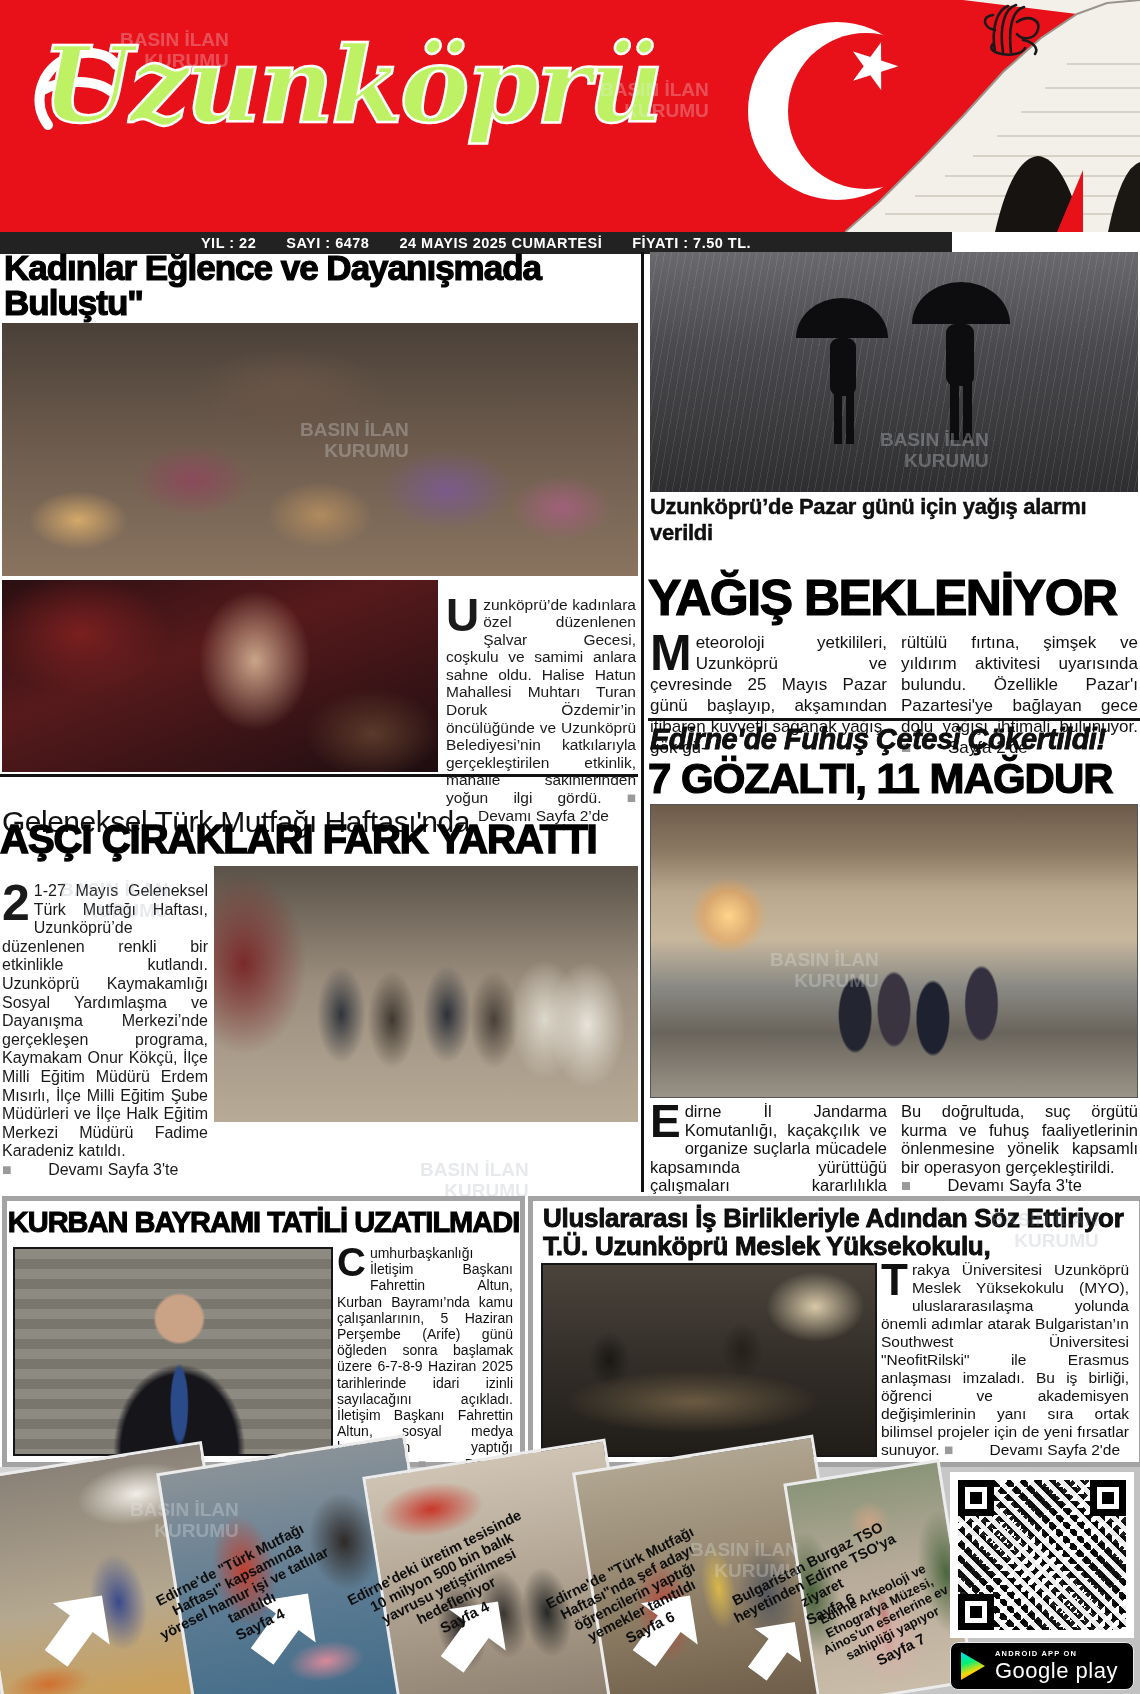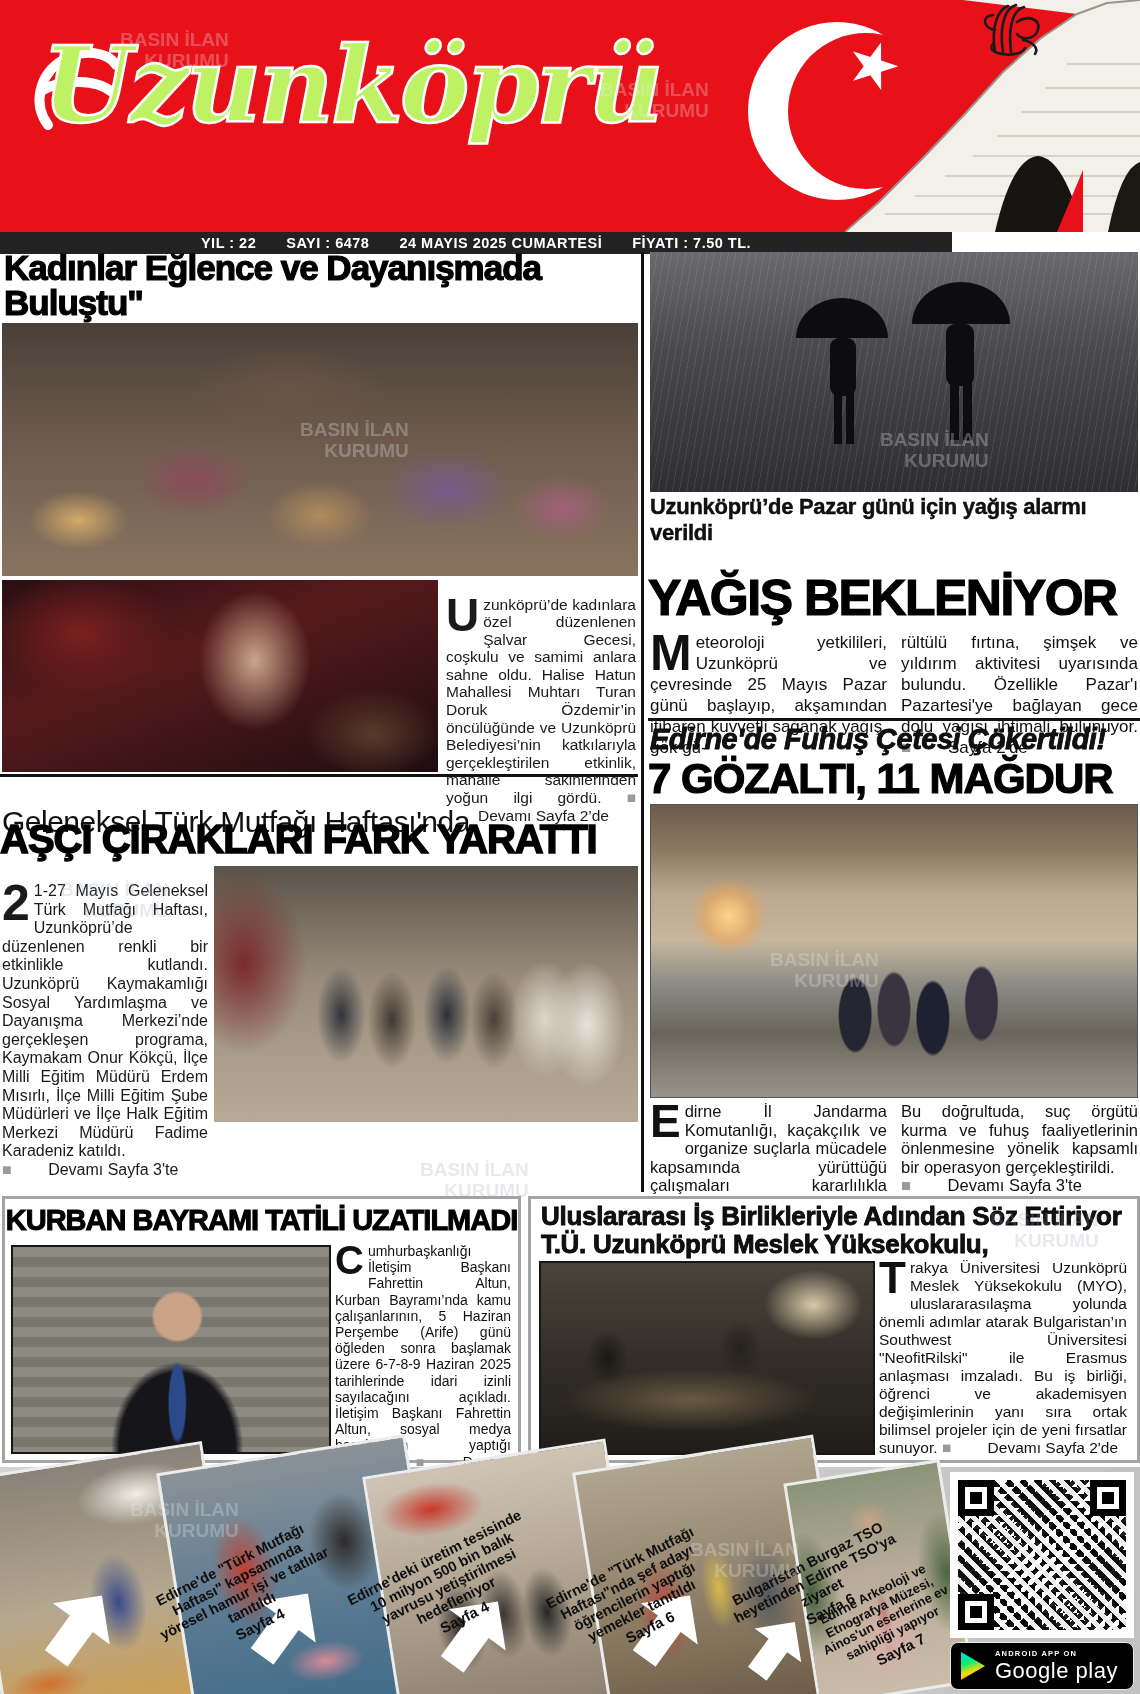--- a/index.html
+++ b/index.html
@@ -104,21 +104,21 @@
       radial-gradient(ellipse 26px 58px at 42% 72%,#232530 0 60%,transparent 66%),
       radial-gradient(ellipse 26px 58px at 50% 70%,#3a3440 0 60%,transparent 66%),
       radial-gradient(ellipse 26px 58px at 58% 73%,#1e2230 0 60%,transparent 66%),
       radial-gradient(ellipse 26px 58px at 68% 68%,#343040 0 60%,transparent 66%),
       linear-gradient(180deg,#6d5b4a 0%,#8d7a64 16%,#b9a88e 30%,#c7b79d 46%,#8a8a84 62%,#6a655c 78%,#9a9488 100%);}
   .fuhus-cols{left:650px;top:1102px;width:488px;}
   .fuhus-cols .col{font-size:16.5px;line-height:18.6px;}
   .fuhus-cols .dropcap{font-size:46px;}
 
   
-  .box{position:absolute;border:3px solid #a3a3a3;background:#fff;}
+  .box{position:absolute;border:5px solid #a3a3a3;background:#fff;}
   .kurban-box{left:2px;top:1196px;width:513px;height:261px;}
   .kurban-h{position:absolute;left:0;top:4px;width:100%;text-align:center;font-size:29px;
             line-height:34px;-webkit-text-stroke:1px #000;}
   .kurban-photo{left:6px;top:46px;width:316px;height:205px;border:2px solid #161616;
     background:
       radial-gradient(circle 26px at 52% 34%,#caa286 0 88%,transparent 100%),
       radial-gradient(ellipse 10px 44px at 52% 76%,#2a4a8a 0 80%,transparent 95%),
       radial-gradient(ellipse 100px 130px at 52% 98%,#15151a 0 58%,transparent 66%),
       repeating-linear-gradient(180deg,#8d8a82 0 10px,#79766e 10px 20px);}
   .kurban-body{position:absolute;left:330px;top:44px;width:176px;font-size:14px;line-height:16.2px;

